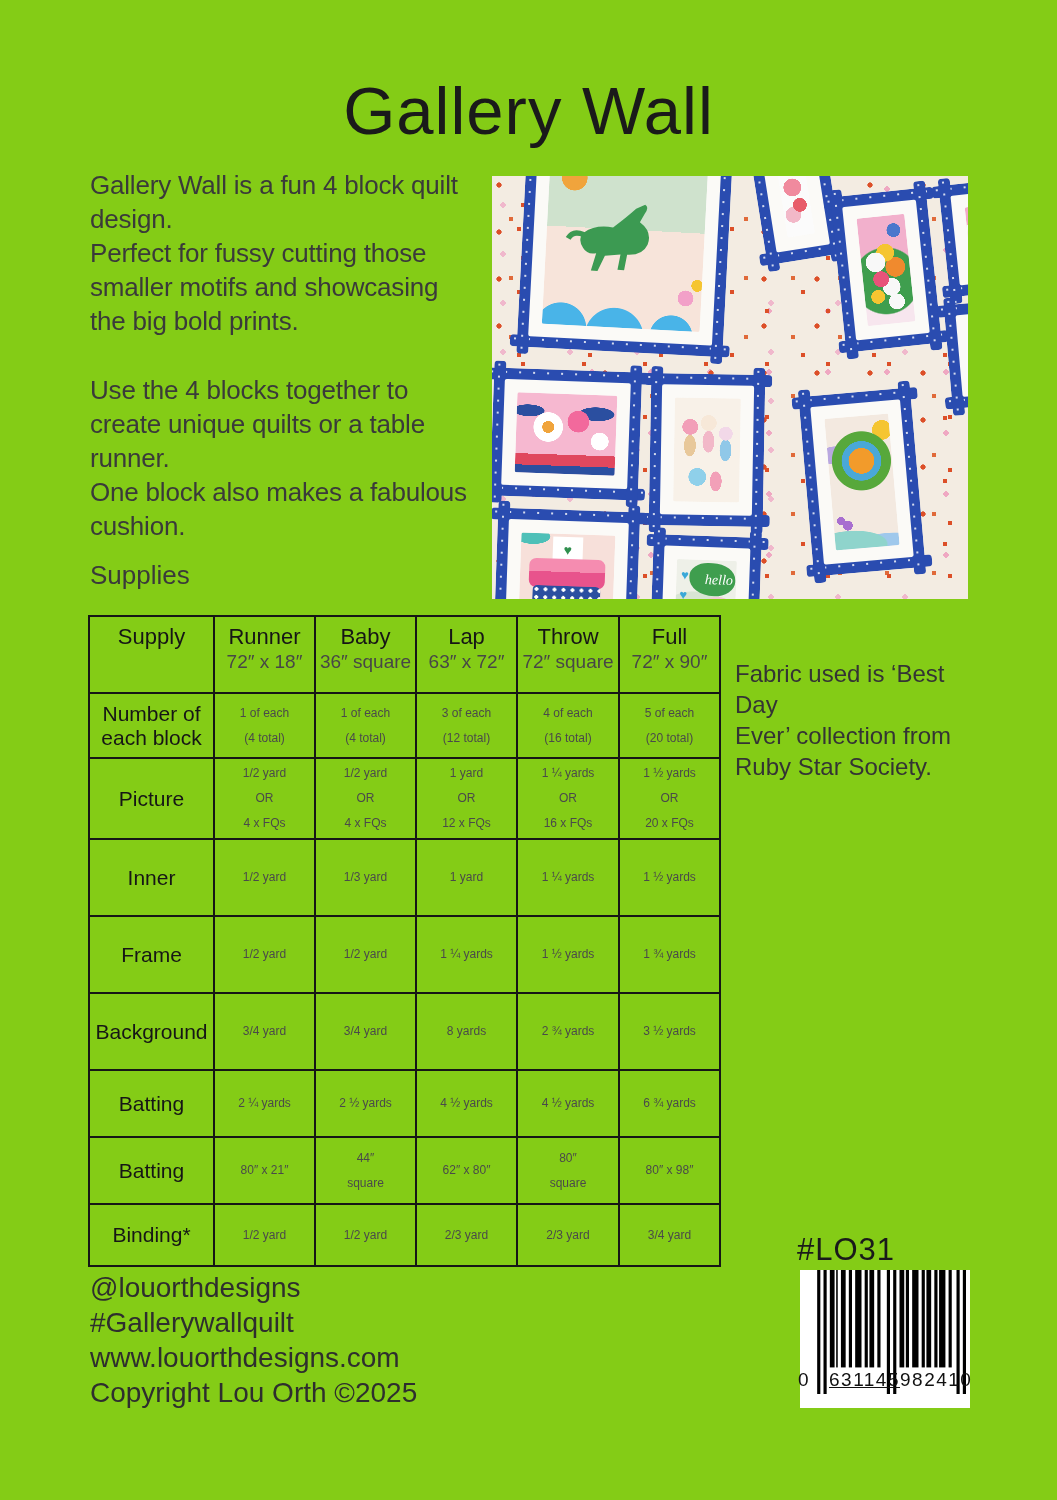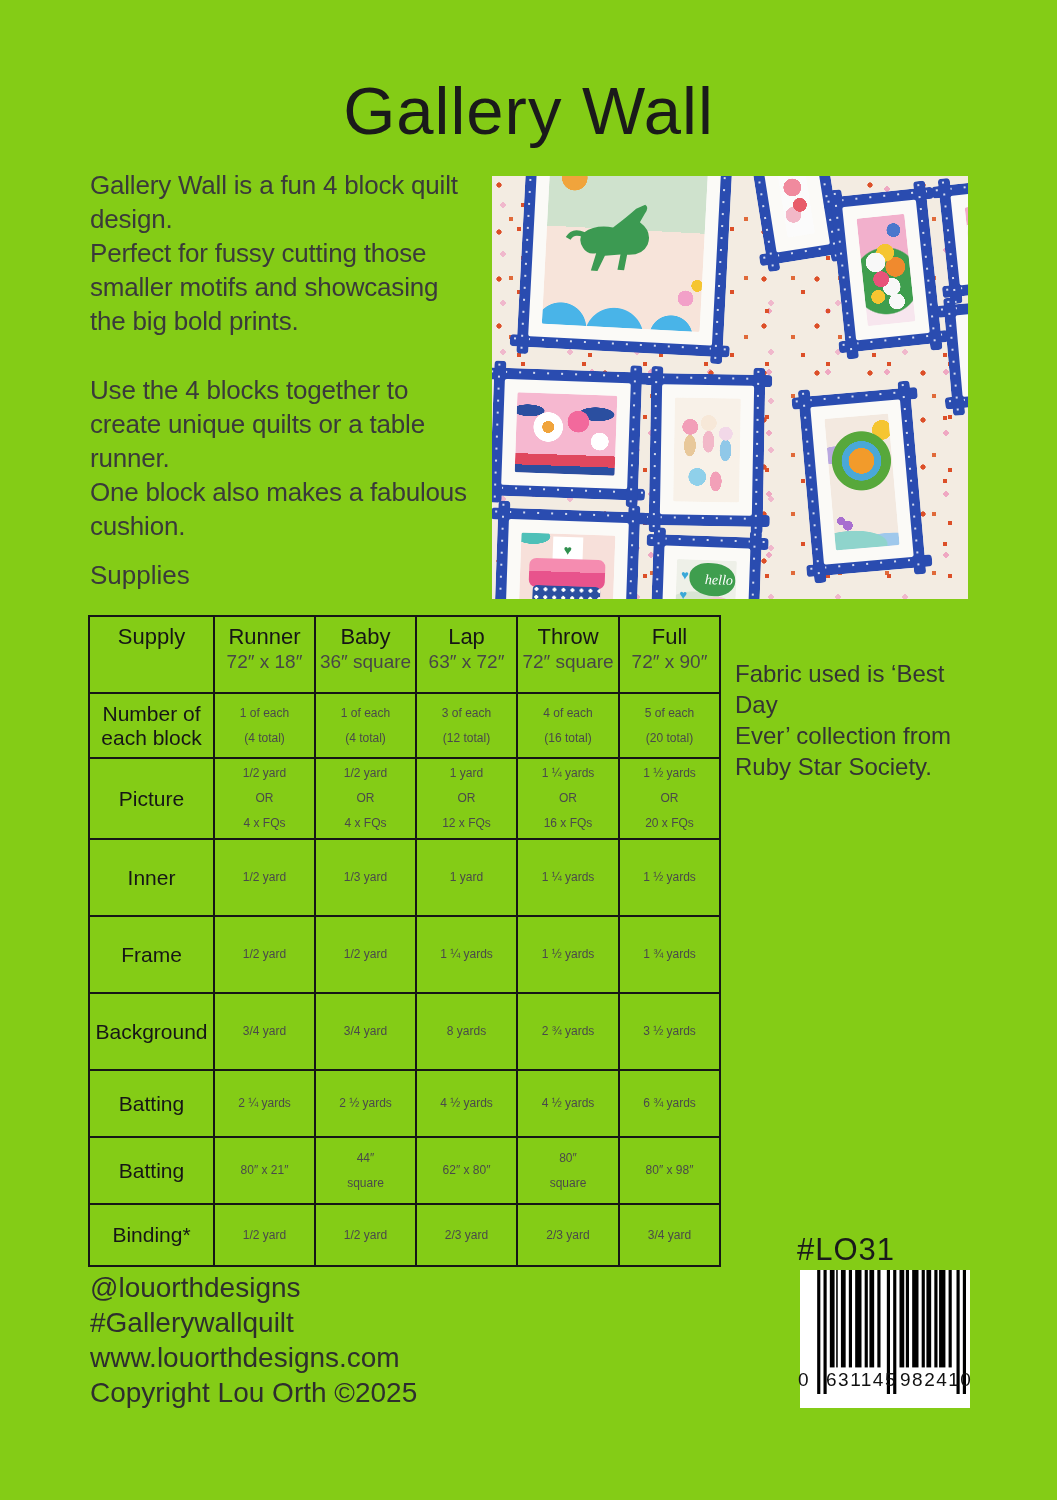--- a/index.html
+++ b/index.html
@@ -163,21 +163,21 @@
   .fabric-note{position:absolute;left:735px;top:614px;width:240px;font-size:24px;
                line-height:31px;color:#343434;white-space:pre-line;margin-top:44px;}
 
   
   .sku{position:absolute;left:797px;top:1232px;font-size:31px;font-weight:300;
        letter-spacing:1px;color:#1a1a1a;}
   .barcode{position:absolute;left:800px;top:1270px;width:170px;height:138px;background:#ffffff;}
   .bars{position:absolute;left:14px;top:0;width:152px;height:124px;}
   .bd{position:absolute;top:99px;font-size:19px;color:#111;letter-spacing:1.5px;}
   .bd0{left:-2px;}
-  .bd1{left:26px;width:64px;text-align:center;}
+  .bd1{left:26px;width:77px;text-align:center;text-decoration:underline;}
   .bd2{left:100px;width:60px;text-align:center;}
 
   
   .footer{position:absolute;left:90px;top:1270px;font-size:28px;line-height:35px;color:#2e2e2e;}
 </style>
 </head>
 <body>
 
 <div class="page">
 

